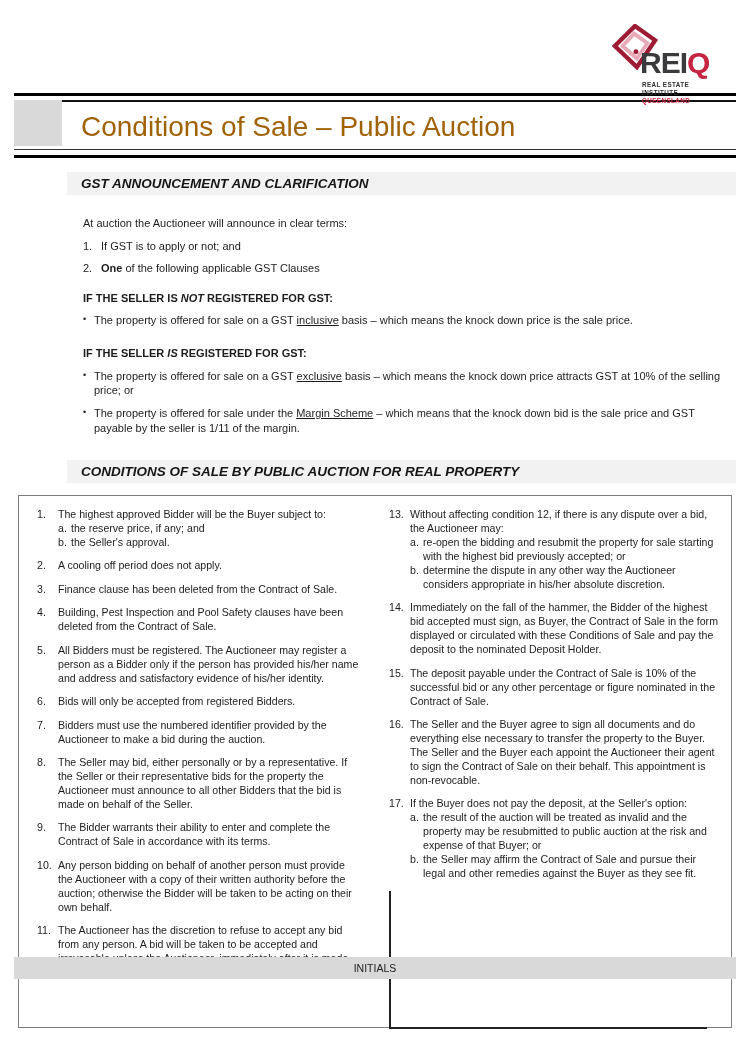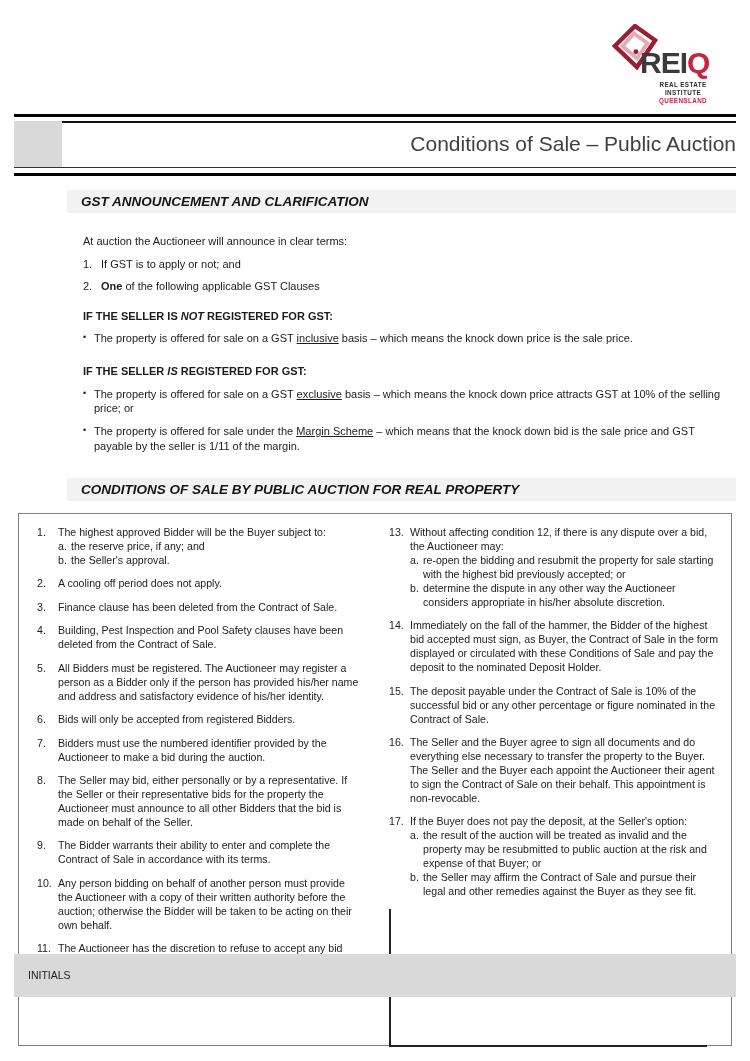--- a/index.html
+++ b/index.html
@@ -2,31 +2,31 @@
 <html><head>
 <meta charset="utf-8">
 <style>
   html,body{margin:0;padding:0;}
   body{
     width:750px;height:1061px;position:relative;background:#fff;
     font-family:"Liberation Sans", sans-serif;color:#1c1c1c;overflow:hidden;
   }
   .page{padding:0 14px;position:relative;}
   
-  .header{height:114px;position:relative;text-align:center;}
+  .header{height:93px;position:relative;}
   .logo{position:absolute;top:24px;right:12px;width:112px;height:74px;}
   .logo-diamond{position:absolute;left:0;top:0;width:46px;height:46px;}
   .logo-text{position:absolute;left:28px;top:24px;font-size:30px;font-weight:700;letter-spacing:-1px;line-height:1;}
   .logo-tag{position:absolute;left:30px;top:57px;font-size:6.3px;font-weight:700;letter-spacing:.4px;line-height:1.3;}
   
   .rule{background:#000;height:3px;}
   .title-row{display:flex;border-bottom:1px solid #333;}
   .title-graybox{width:48px;height:46px;background:#D9D9D9;flex:0 0 auto;margin-top:4px;}
   .title-panel{flex:1;border-top:2px solid #111;margin-top:4px;padding:9px 0 6px 19px;}
-  .title-text{font-size:21px;color:#404040;text-align:right;}
+  .title-text{font-size:28px;color:#a16207;}
   .rule-bottom{margin-top:5px;}
   
   .section-heading{display:flex;align-items:flex-start;}
   .sh-box{width:48px;background:#D9D9D9;flex:0 0 auto;margin-right:5px;}
   .sh-bar{flex:1;background:#F2F2F2;font-weight:700;font-style:italic;font-size:13.5px;padding:4px 0 4px 14px;color:#151515;}
   
   .gst{padding-left:69px;font-size:11px;line-height:1.3;}
   .gst-intro{margin-top:21px;}
   .gst-points{margin-top:9px;}
   .point{display:flex;margin-bottom:7px;}
@@ -46,21 +46,21 @@
   .col.right{flex:1;}
   .cond{display:flex;margin-bottom:9.5px;}
   .cond-num{width:21px;flex:0 0 auto;}
   .cond-body{flex:1;}
   .sub{display:flex;}
   .sub-label{width:13px;flex:0 0 auto;}
   .sub-text{flex:1;}
   .special-box{margin-top:3px;width:316px;height:136px;border-left:2px solid #222;border-bottom:2px solid #222;}
   
   .footer{position:absolute;left:14px;right:14px;bottom:21px;}
-  .initials-bar{background:#D9D9D9;height:43px;display:flex;align-items:center;padding-left:14px;font-size:10.5px;color:#222;}
+  .initials-bar{background:#D9D9D9;height:22px;display:flex;align-items:center;font-size:10.5px;color:#222;justify-content:center;}
   .red-bar{height:28px;display:flex;align-items:center;padding:0 13px;color:#fff;font-size:9.8px;}
   .rb-left{display:flex;gap:6px;}
   .rb-center{flex:1;}
   .rb-right{text-align:right;}
 </style>
 </head>
 <body>
 
 <div class="page">
 

